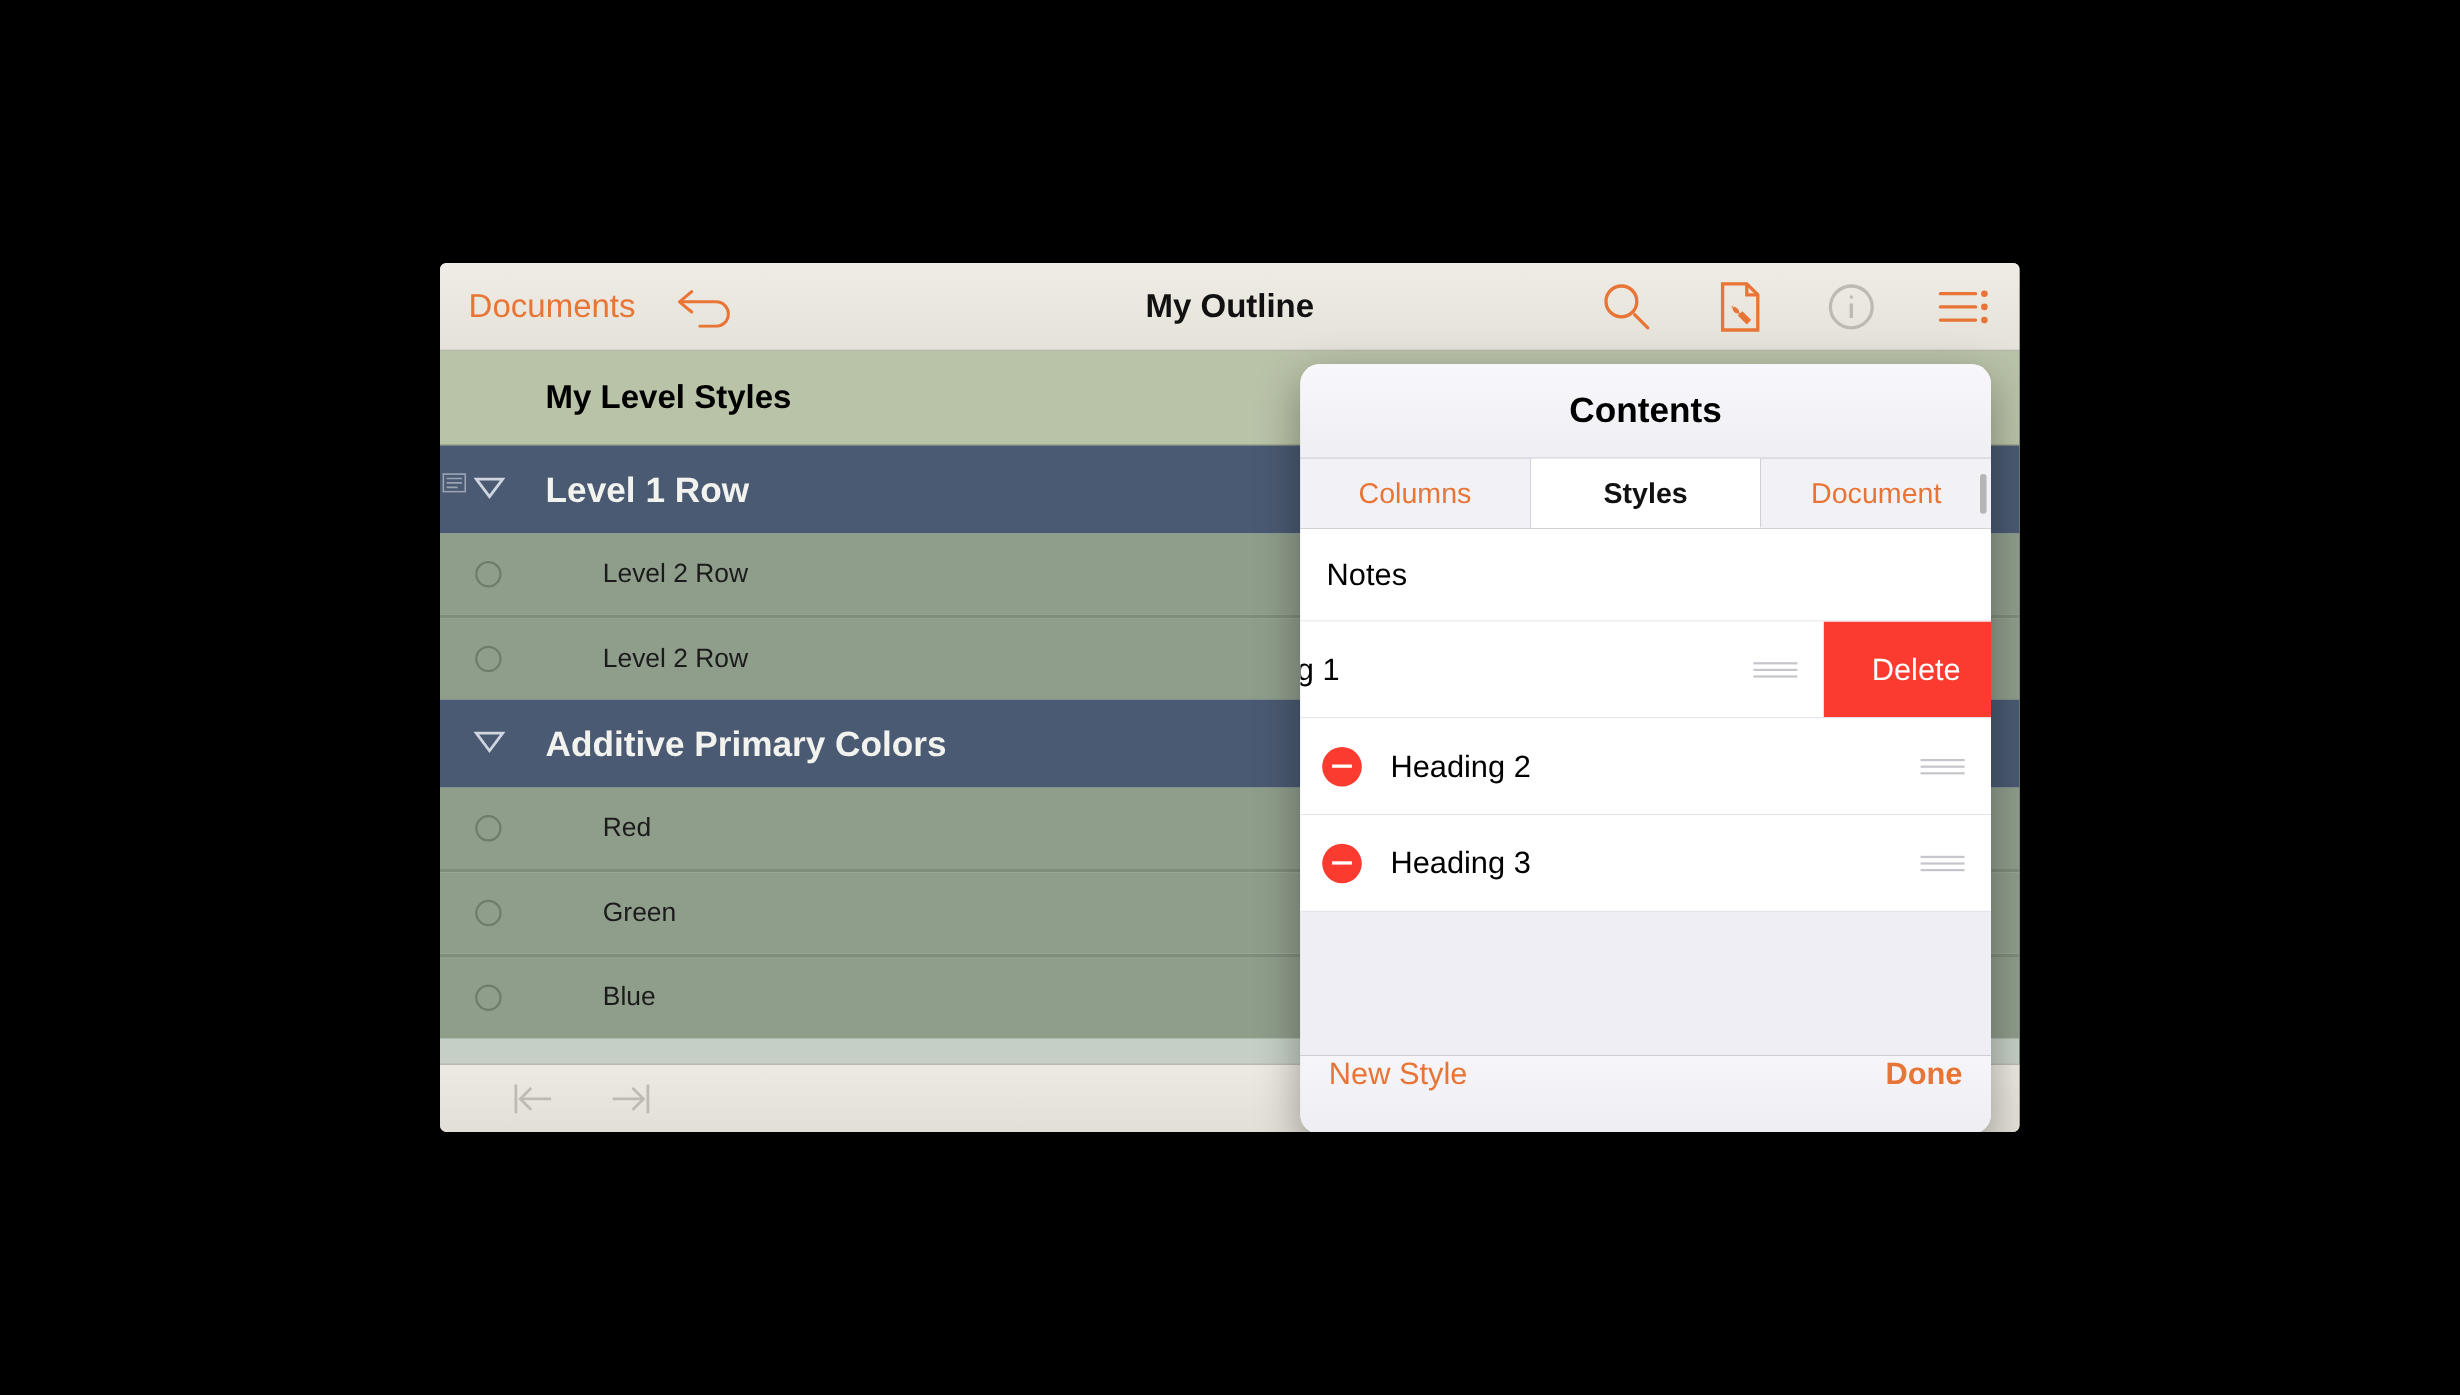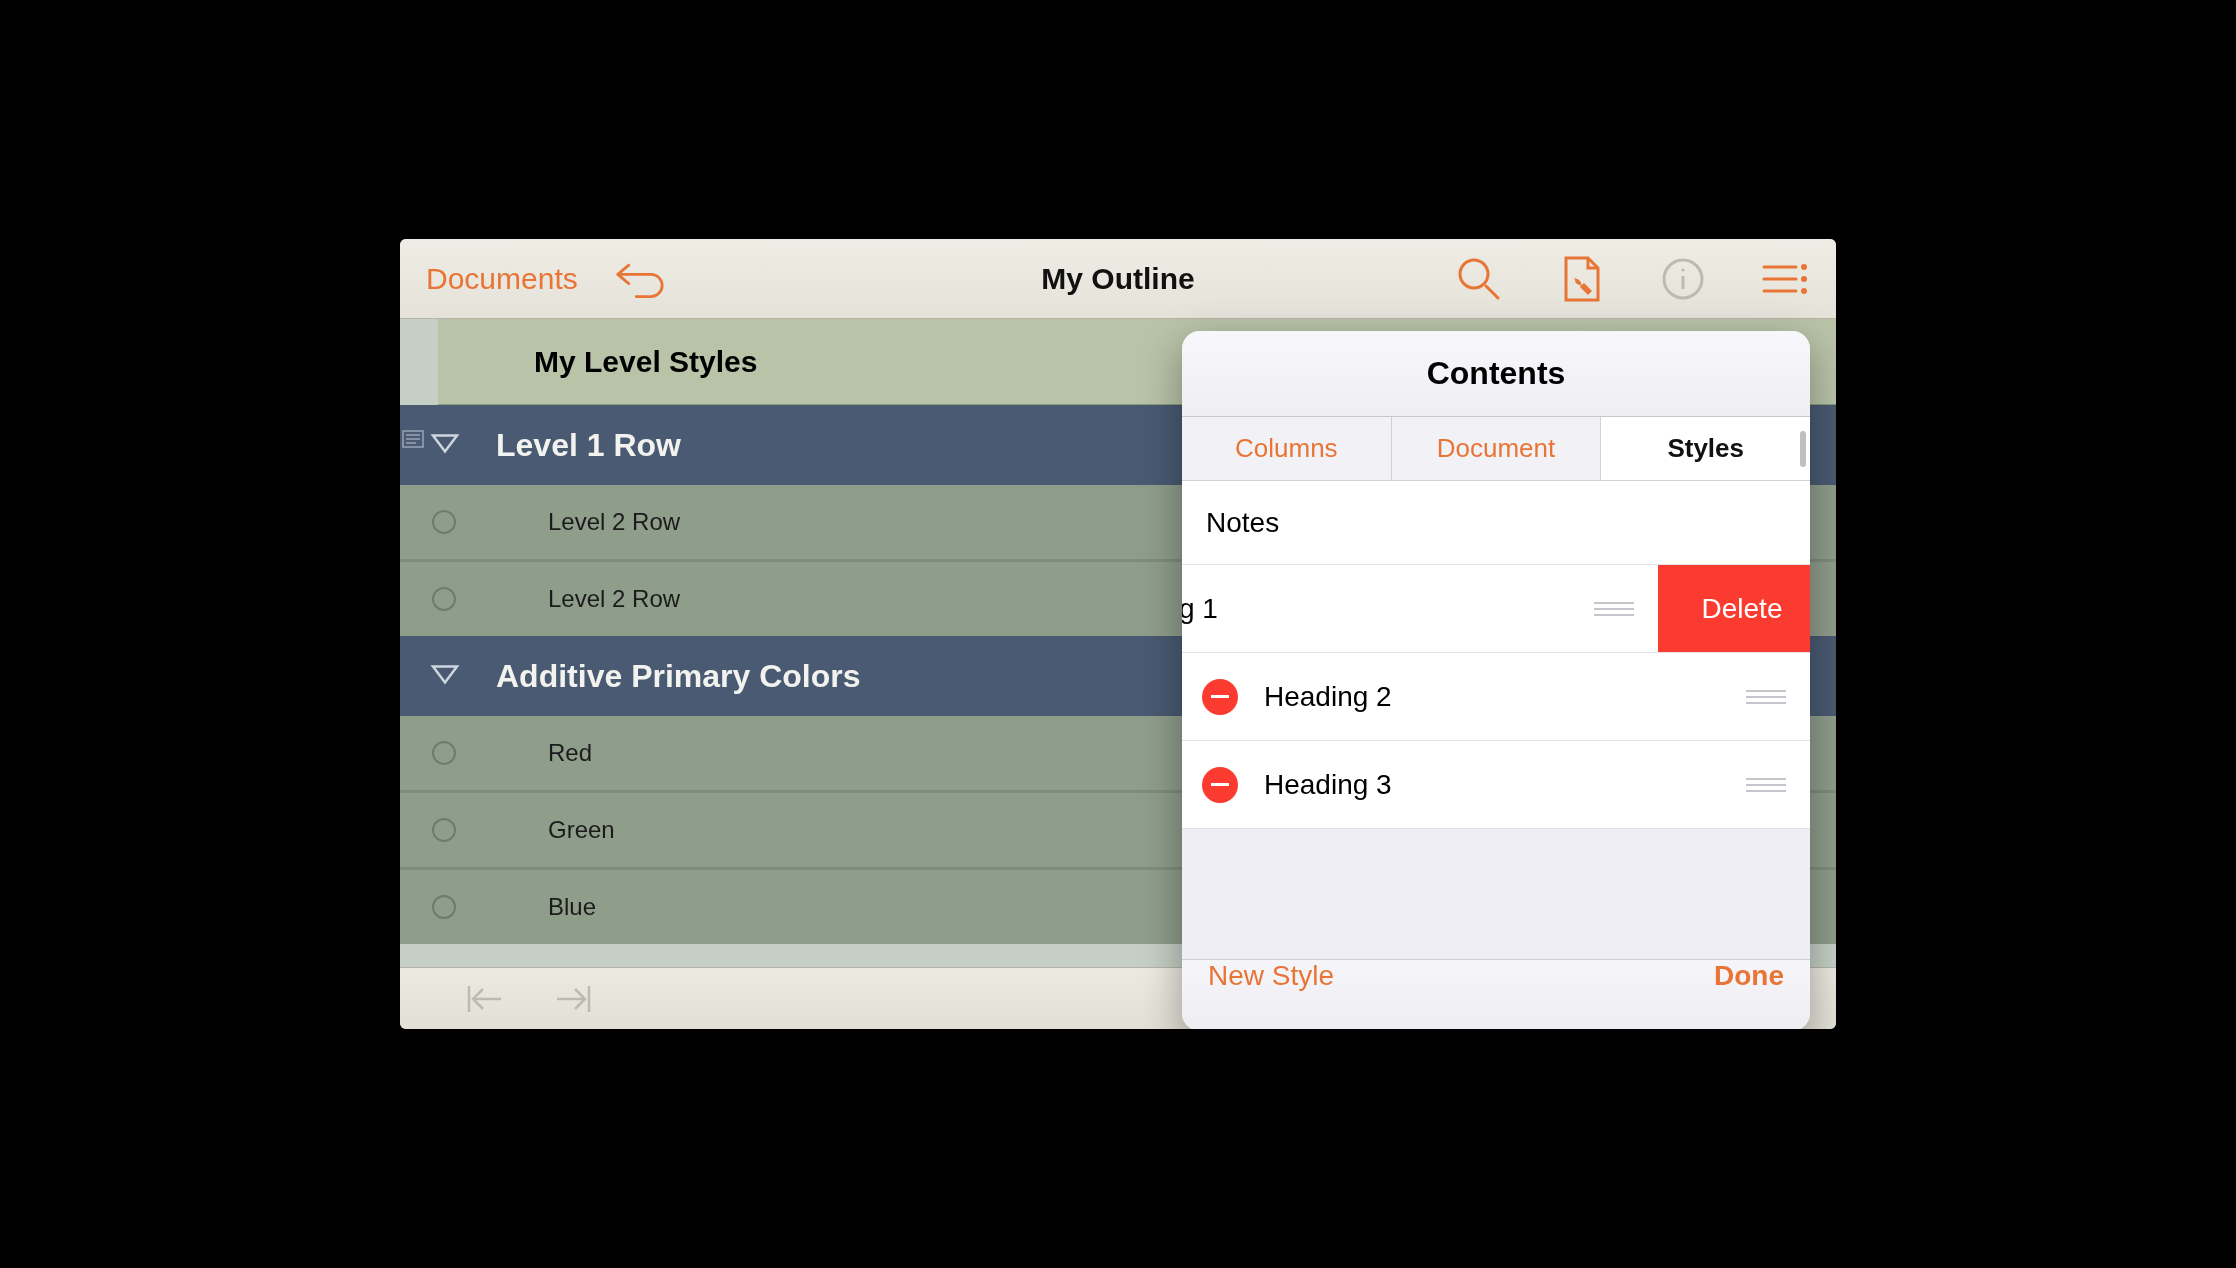--- a/index.html
+++ b/index.html
@@ -47,21 +47,20 @@
 
 .outline { position: absolute; top: 80px; bottom: 62px; left: 0; right: 0; overflow: hidden; }
 .row { display: flex; align-items: center; font-size: 24px; }
 .title-row {
   height: 86px;
   background: #b9c3a8;
   padding-left: 96px;
   font-weight: 800;
   font-size: 30px;
   border-bottom: 1px solid #8e9d7d;
-  margin-left: 38px;
 }
 .level1-row {
   height: 80px;
   background: #4a5a72;
   color: #f2f2ee;
   font-weight: 700;
   font-size: 32px;
   font-family: "Gill Sans", "Helvetica Neue", sans-serif;
   padding-left: 96px;
   position: relative;
@@ -330,22 +329,22 @@
           <path d="M25 4 C13 4 4 11 4 20 c0 5 3 9 7 12 l-2 8 10-5 c2 0 4 1 6 1 12 0 21-7 21-16 S37 4 25 4 Z"></path>
         </svg>
       </span>
     </div>
 
     <div class="popover">
       <div class="scrollbar-frag"></div>
       <div class="popover-header">Contents</div>
       <div class="segmented">
         <div class="seg">Columns</div>
+        <div class="seg active">Styles</div>
         <div class="seg">Document</div>
-        <div class="seg active">Styles</div>
       </div>
       <div class="popover-body">
         <div class="cell">Notes</div>
 
         <div class="style-row swiped">
           <div class="content-shift">
             <span>ading 1</span>
           </div>
           <div class="grip">
               <span></span>

